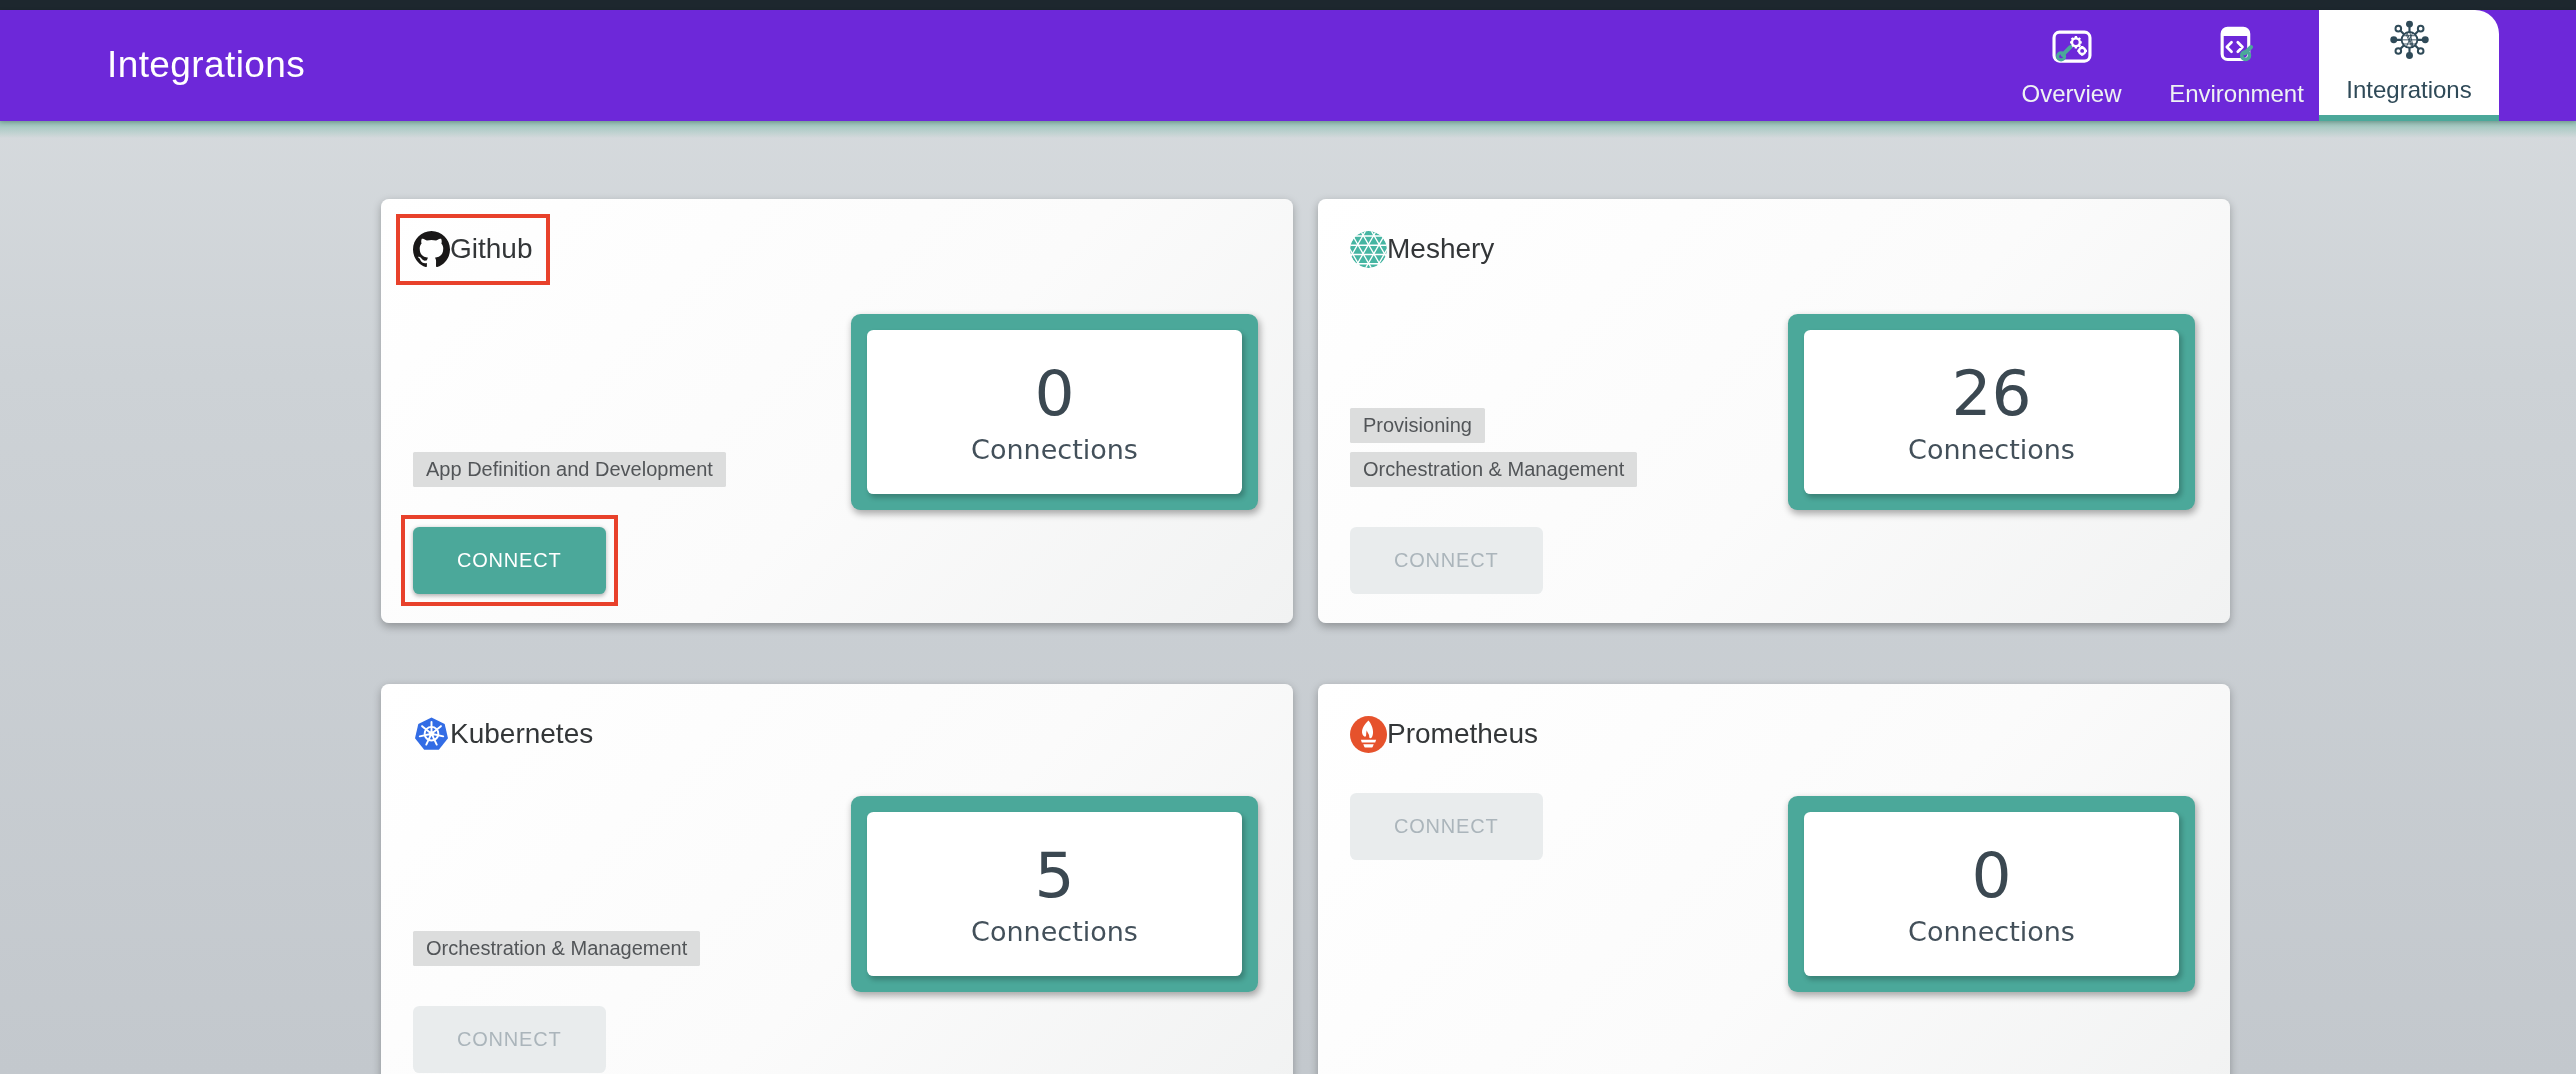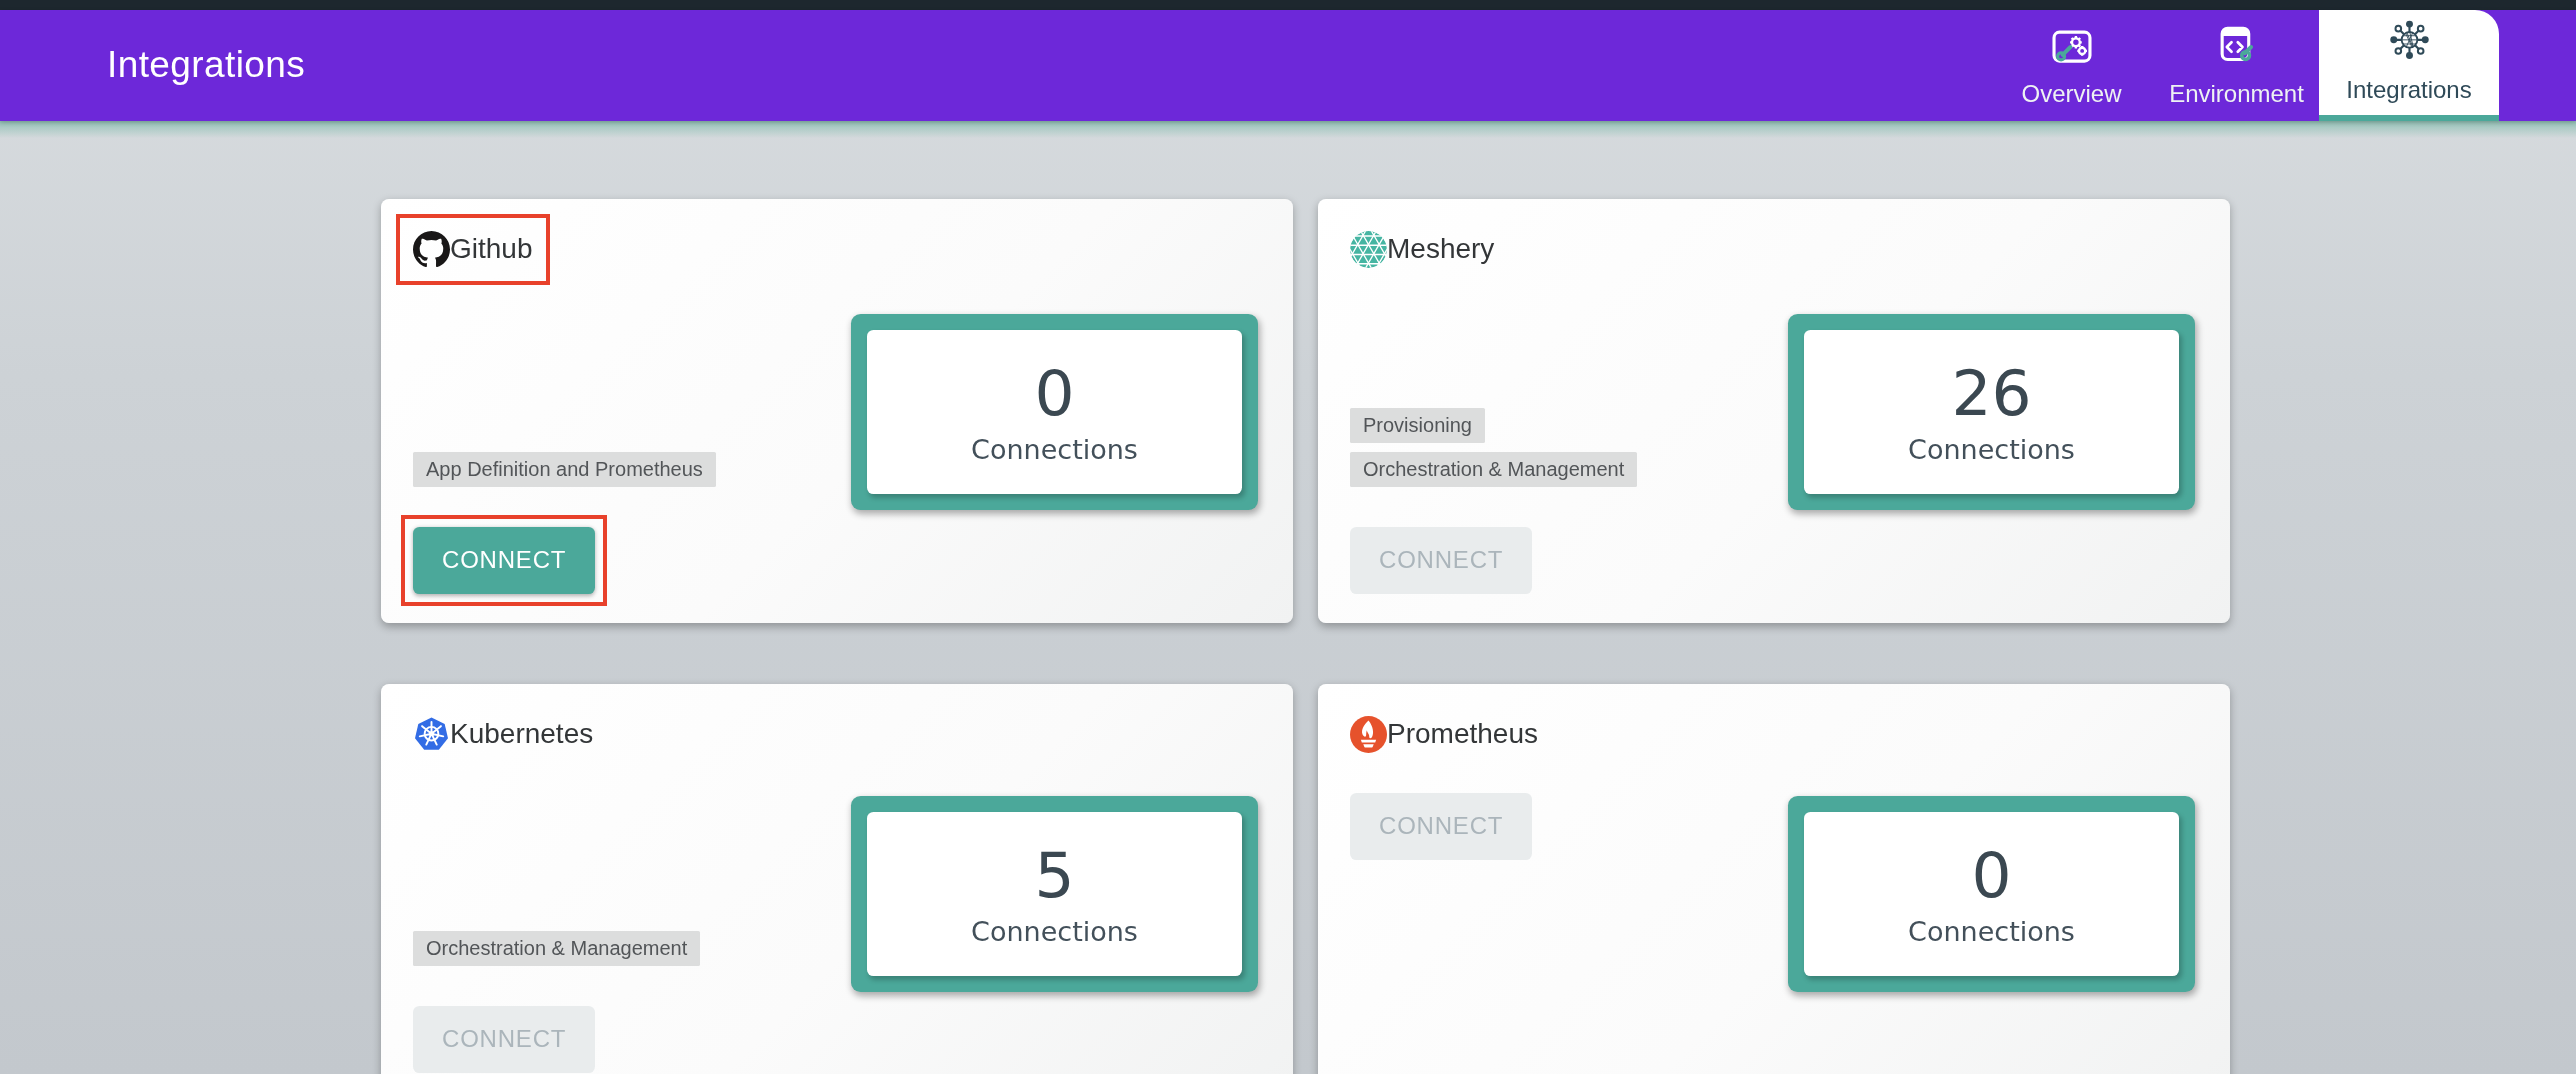--- a/index.html
+++ b/index.html
@@ -43,22 +43,22 @@
   .card-head{display:flex;align-items:center;gap:0;}
   .card-name{font-size:28px;color:#333638;white-space:nowrap;}
   .tags{margin-top:auto;display:flex;flex-wrap:wrap;gap:9.6px 9.6px;max-width:449px;}
   .tag{
     background:#dcdddd;color:#525558;font-size:20px;line-height:20px;
     padding:7.2px 13px;border-radius:1.6px;white-space:nowrap;
   }
   .connect-row{margin-top:40px;}
   .btn{
     font-family:"Liberation Sans",sans-serif;
-    border:none;border-radius:6.4px;height:67px;padding:0 29px;
-    font-size:24px;letter-spacing:0.8px;cursor:pointer;
+    border:none;border-radius:6.4px;height:67px;padding:0 44px;
+    font-size:20px;letter-spacing:0.8px;cursor:pointer;
   }
   .btn.enabled{background:#4ba89a;color:#ffffff;box-shadow:0 1.6px 4px rgba(0,0,0,.3);}
   .btn.disabled{background:#e9eced;color:#abb5bb;cursor:default;}
   
   .counter{
     flex:0 0 407px;width:407px;height:196px;align-self:center;margin-left:24px;
     box-sizing:border-box;background:#4ba89a;border-radius:9.6px;padding:16px;
     box-shadow:1.6px 3.2px 7.2px rgba(0,0,0,.32);
   }
   .counter-inner{
@@ -161,21 +161,21 @@
     <div class="card-left">
       <div class="card-head redbox-head">
         <span class="icon">
           <svg width="37" height="37" viewBox="0 0 24 24">
             <path fill="#191717" fill-rule="evenodd" d="M12 0C5.37 0 0 5.37 0 12c0 5.3 3.438 9.8 8.205 11.385.6.113.82-.258.82-.577 0-.285-.01-1.04-.015-2.04-3.338.724-4.042-1.61-4.042-1.61-.546-1.385-1.333-1.755-1.333-1.755-1.087-.744.084-.729.084-.729 1.205.084 1.84 1.236 1.84 1.236 1.07 1.835 2.807 1.305 3.492.998.108-.776.417-1.305.76-1.605-2.665-.3-5.466-1.332-5.466-5.93 0-1.31.465-2.38 1.235-3.22-.135-.303-.54-1.523.105-3.176 0 0 1.005-.322 3.3 1.23.96-.267 1.98-.399 3-.405 1.02.006 2.04.138 3 .405 2.28-1.552 3.285-1.23 3.285-1.23.645 1.653.24 2.873.12 3.176.765.84 1.23 1.91 1.23 3.22 0 4.61-2.805 5.625-5.475 5.92.42.36.81 1.096.81 2.22 0 1.606-.015 2.896-.015 3.286 0 .315.21.69.825.57C20.565 21.795 24 17.295 24 12c0-6.63-5.37-12-12-12z"></path>
           </svg>
         </span>
         <span class="card-name">Github</span>
       </div>
       <div class="tags">
-        <span class="tag">App Definition and Prometheus</span>
+        <span class="tag">App Definition and Development</span>
       </div>
       <div class="connect-row">
         <span class="redbox-btn">
           <button class="btn enabled">CONNECT</button>
         </span>
       </div>
     </div>
     <div class="counter">
       <div class="counter-inner">
         <div class="counter-num">0</div>

